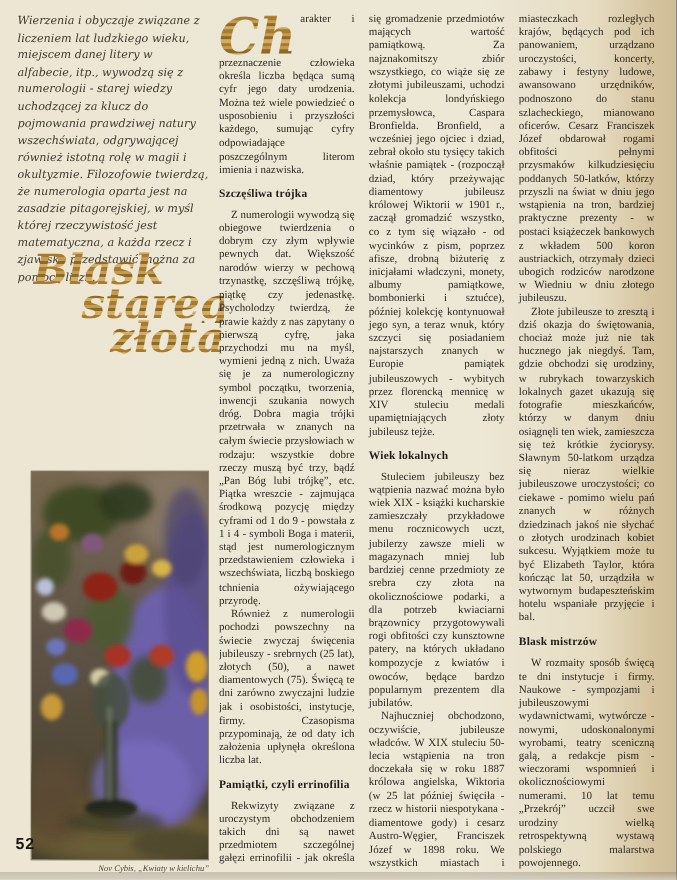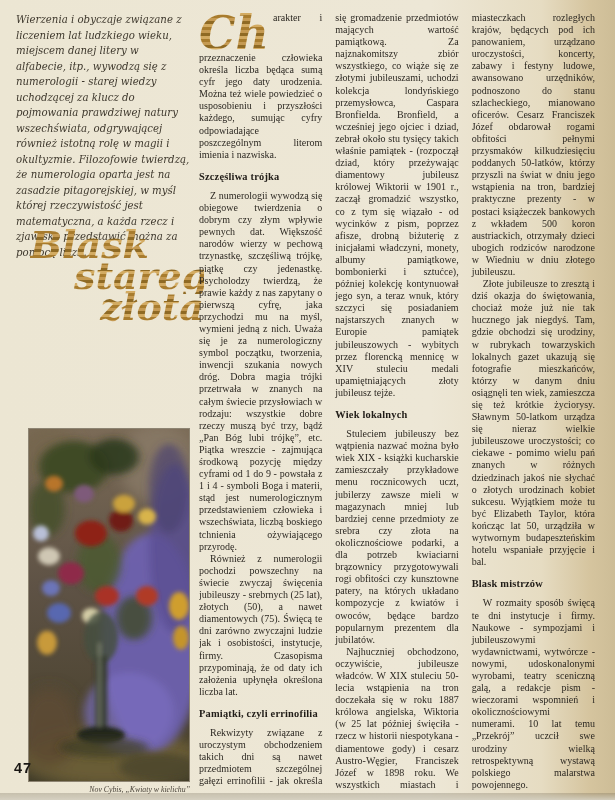--- a/index.html
+++ b/index.html
@@ -130,21 +130,21 @@
       </g>
 
       <g filter="url(#blur4)">
         <ellipse cx="75" cy="320" rx="45" ry="10" fill="#3c3a22" opacity=".7"></ellipse>
         <ellipse cx="130" cy="340" rx="40" ry="14" fill="#4a452a" opacity=".8"></ellipse>
       </g>
     </svg>
   </div>
 
   <div class="caption">Nov Cybis, „Kwiaty w kielichu”</div>
-  <div class="pagenum">47</div>
+  <div class="pagenum">52</div>
 
   <div class="cols" lang="pl">
     <p class="lead-para">
       <span class="dropcap gold">Ch</span><span>arakter i przeznaczenie człowieka określa liczba będąca sumą cyfr jego daty urodzenia. Można też wiele powiedzieć o usposobieniu i przyszłości każdego, sumując cyfry odpowiadające poszczególnym literom imienia i nazwiska.</span>
     </p>
     <p class="heading">Szczęśliwa trójka</p>
     <p class="para">Z numerologii wywodzą się obiegowe twierdzenia o dobrym czy złym wpływie pewnych dat. Większość narodów wierzy w pechową trzynastkę, szczęśliwą trójkę, piątkę czy jedenastkę. Psycholodzy twierdzą, że prawie każdy z nas zapytany o pierwszą cyfrę, jaka przychodzi mu na myśl, wymieni jedną z nich. Uważa się je za numerologiczny symbol początku, tworzenia, inwencji szukania nowych dróg. Dobra magia trójki przetrwała w znanych na całym świecie przysłowiach w rodzaju: wszystkie dobre rzeczy muszą być trzy, bądź „Pan Bóg lubi trójkę”, etc. Piątka wreszcie - zajmująca środkową pozycję między cyframi od 1 do 9 - powstała z 1 i 4 - symboli Boga i materii, stąd jest numerologicznym przedstawieniem człowieka i wszechświata, liczbą boskiego tchnienia ożywiającego przyrodę.</p>
     <p class="para">Również z numerologii pochodzi powszechny na świecie zwyczaj święcenia jubileuszy - srebrnych (25 lat), złotych (50), a nawet diamentowych (75). Święcą te dni zarówno zwyczajni ludzie jak i osobistości, instytucje, firmy. Czasopisma przypominają, że od daty ich założenia upłynęła określona liczba lat.</p>
     <p class="heading">Pamiątki, czyli errinofilia</p>
     <p class="para">Rekwizyty związane z uroczystym obchodzeniem takich dni są nawet przedmiotem szczególnej gałęzi errinofilii - jak określa się gromadzenie przedmiotów mających wartość pamiątkową. Za najznakomitszy zbiór wszystkiego, co wiąże się ze złotymi jubileuszami, uchodzi kolekcja londyńskiego przemysłowca, Caspara Bronfielda. Bronfield, a wcześniej jego ojciec i dziad, zebrał około stu tysięcy takich właśnie pamiątek - (rozpoczął dziad, który przeżywając diamentowy jubileusz królowej Wiktorii w 1901 r., zaczął gromadzić wszystko, co z tym się wiązało - od wycinków z pism, poprzez afisze, drobną biżuterię z inicjałami władczyni, monety, albumy pamiątkowe, bombonierki i sztućce), później kolekcję kontynuował jego syn, a teraz wnuk, który szczyci się posiadaniem najstarszych znanych w Europie pamiątek jubileuszowych - wybitych przez florencką mennicę w XIV stuleciu medali upamiętniających złoty jubileusz tejże.</p>

